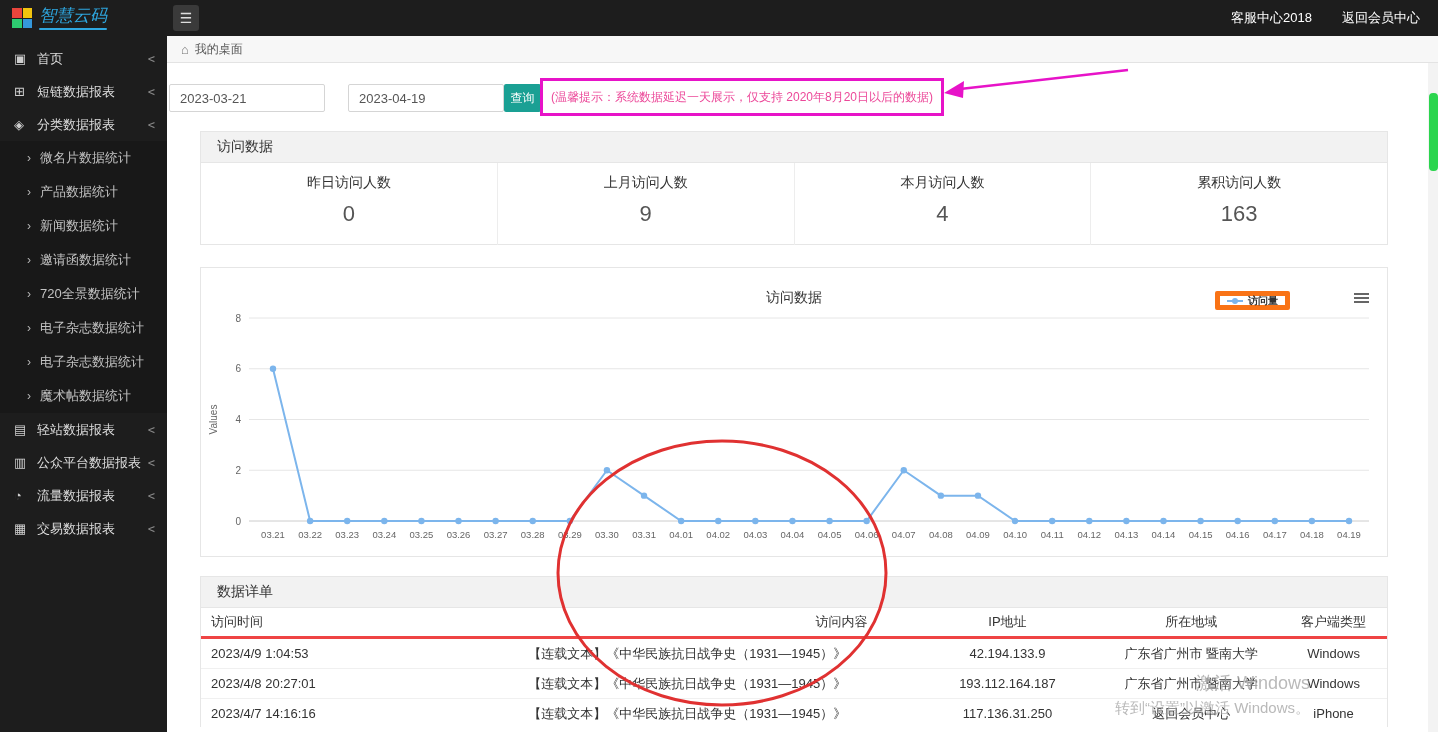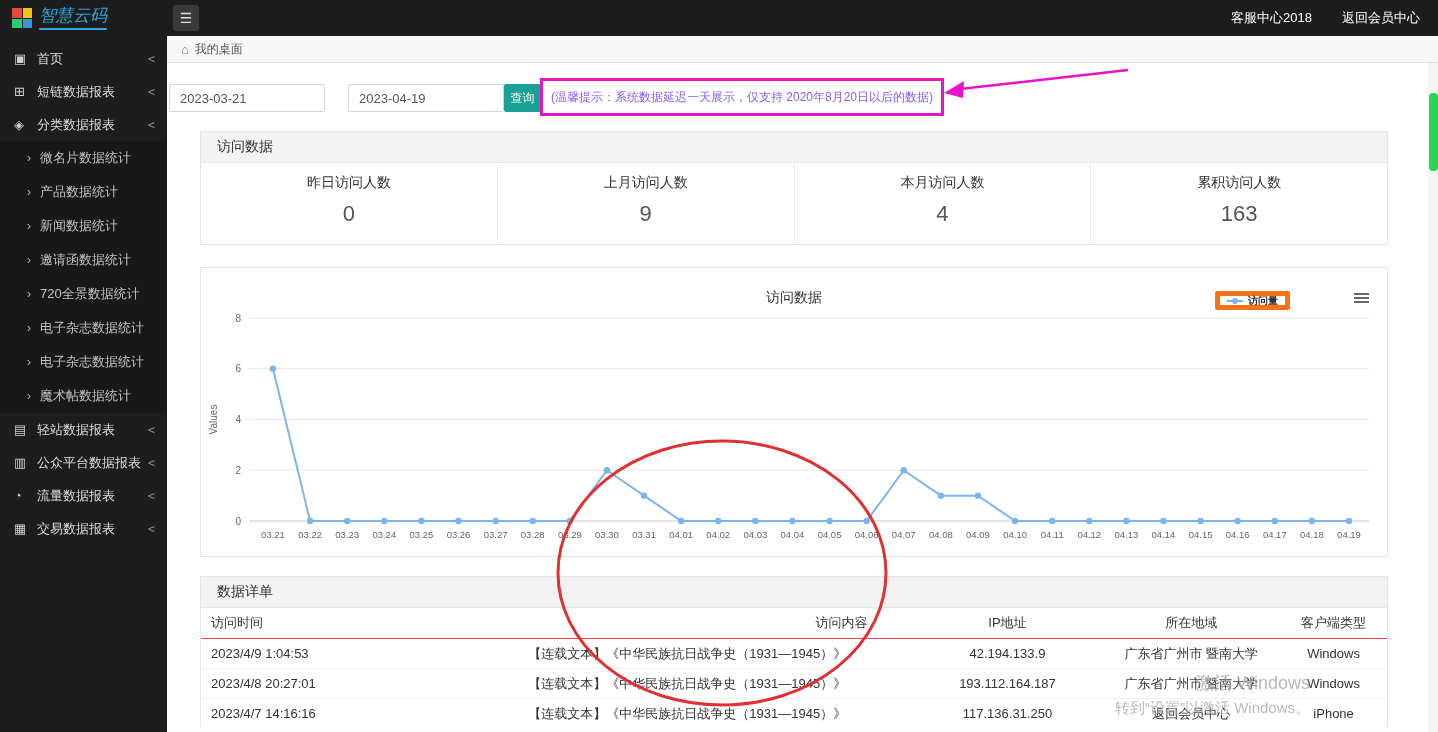--- a/index.html
+++ b/index.html
@@ -32,21 +32,21 @@
   
   .breadcrumb{position:absolute;left:167px;top:36px;width:1271px;height:27px;background:#f7f7f7;border-bottom:1px solid #e3e3e3;display:flex;align-items:center;padding-left:14px;font-size:12px;color:#555;gap:6px;z-index:10;cursor:pointer;}
   .home-ico{font-size:13px;color:#777;}
 
   
   .content{position:absolute;left:167px;top:63px;width:1271px;height:669px;background:#fff;}
   .date-input{position:absolute;top:21px;height:28px;width:156px;border:1px solid #d5d5d5;border-radius:2px;padding-left:10px;font-size:13px;color:#555;background:#fff;font-family:inherit;outline:none;}
   #date-start{left:2px;}
   #date-end{left:181px;}
   .query-btn{position:absolute;left:337px;top:21px;width:37px;height:28px;color:#fff;border:none;font-size:12px;cursor:pointer;border-radius:2px;}
-  .tip-box{position:absolute;left:373px;top:15px;height:38px;border:3px solid #e713c8;display:inline-flex;align-items:center;padding:0 8px;font-size:12px;color:#8b5cf6;background:#fff;white-space:nowrap;}
+  .tip-box{position:absolute;left:373px;top:15px;height:38px;border:3px solid #e713c8;display:inline-flex;align-items:center;padding:0 8px;font-size:12px;color:#ec4899;background:#fff;white-space:nowrap;}
 
   .panel{position:absolute;left:33px;width:1188px;border:1px solid #e6e6e6;background:#fff;}
   .panel-head{height:31px;background:#f2f2f2;border-bottom:1px solid #e6e6e6;display:flex;align-items:center;padding-left:16px;font-size:14px;color:#333;}
 
   #stats-panel{top:68px;height:114px;}
   .stats-row{display:flex;height:82px;}
   .stat-col{flex:1;text-align:center;padding-top:11px;border-left:1px solid #ededed;}
   .stat-col:first-child{border-left:none;}
   .stat-label{font-size:14px;color:#333;}
   .stat-value{font-size:22px;color:#555;margin-top:9px;}
@@ -55,21 +55,21 @@
   .chart-title{position:absolute;top:21px;left:0;width:100%;text-align:center;font-size:14px;color:#333;}
   .legend-box{position:absolute;top:23px;right:97px;height:19px;border:5px solid #f97316;background:#fff;display:flex;align-items:center;padding:0 7px;gap:5px;font-size:10px;color:#333;font-weight:bold;cursor:pointer;border-radius:2px;}
   .legend-line{width:16px;height:2px;position:relative;}
   .legend-dot{position:absolute;left:5px;top:-2px;width:6px;height:6px;border-radius:50%;}
   .chart-menu{position:absolute;top:23px;right:18px;width:15px;cursor:pointer;}
   .chart-menu i{display:block;height:2px;background:#666;margin:2px 0;}
   #chart-svg{position:absolute;left:0;top:0;}
 
   #table-panel{top:513px;height:151px;border-bottom:none;overflow:hidden;}
   .tbl-row{display:flex;height:30px;align-items:center;border-bottom:1px solid #f0f0f0;font-size:13px;color:#333;background:#fff;}
-  .tbl-head{height:31px;border-bottom:1px solid #ef4444;}
+  .tbl-head{height:31px;border-bottom:3px solid #ef4444;}
   .c{padding:0 5px;white-space:nowrap;overflow:hidden;}
   .c1{width:22%;padding-left:10px;}
   .c2{width:38%;text-align:center;}
   .tbl-head .c2{text-align:right;padding-right:45px;}
   .c3{width:16%;text-align:center;}
   .c4{width:15%;text-align:center;}
   .c5{width:9%;text-align:center;}
 
   
   .scroll-track{position:absolute;right:0;top:63px;width:10px;height:669px;background:#f3f3f3;z-index:30;}

